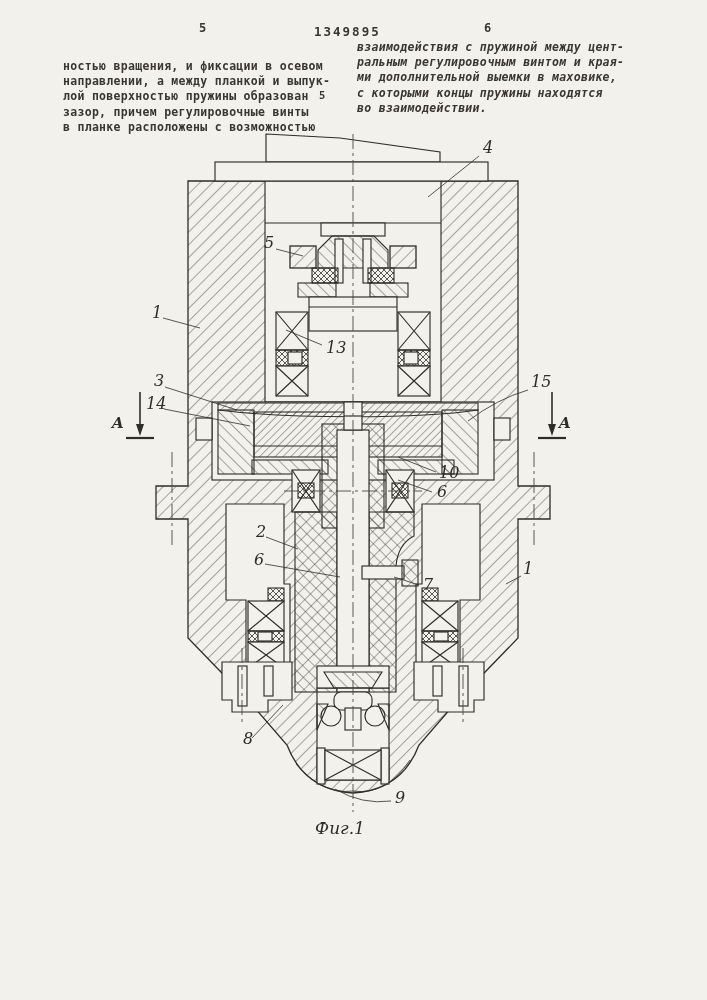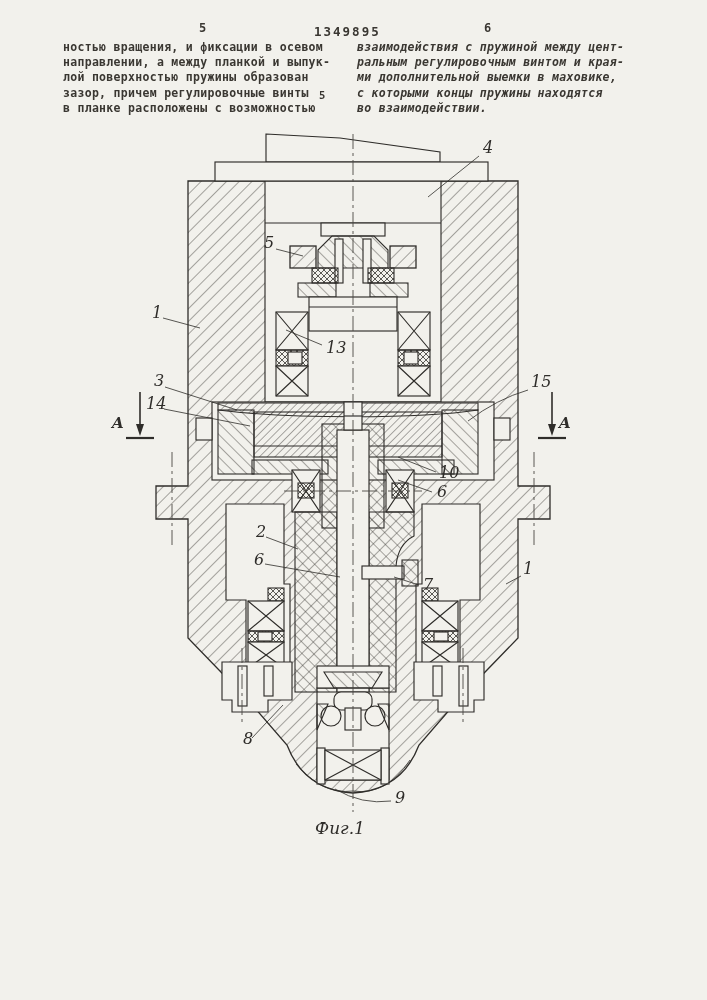--- a/index.html
+++ b/index.html
@@ -8,21 +8,21 @@
     background:#f2f1ec; overflow:hidden;
     font-family:"DejaVu Sans Mono", monospace; color:#3a3732;
   }
   .hdr{position:absolute; font-weight:bold; font-size:12px; letter-spacing:1px;}
   .patnum{position:absolute; font-weight:bold; font-size:12.5px; letter-spacing:2px;}
   .marginnum{position:absolute; font-weight:bold; font-size:10.5px;}
   .col{
     position:absolute; top:40px; white-space:pre; font-weight:bold;
     font-size:11.5px; line-height:15.2px; letter-spacing:0.3px;
   }
-  .col-left{left:63px;}
+  .col-left{left:63px;margin-top:19px;}
   .col-right{left:357px;font-style:italic;}
   svg{position:absolute; left:0; top:0;}
   .ln{stroke:#2f2d2a; stroke-width:1.15; fill:none;}
   .wh{fill:#f2f1ec; stroke:#2f2d2a; stroke-width:1.15;}
   .pa{fill:url(#ha); stroke:#2f2d2a; stroke-width:1.3;}
   .pb{fill:url(#hb); stroke:#2f2d2a; stroke-width:1.1;}
   .pf{fill:url(#hf); stroke:#2f2d2a; stroke-width:1.1;}
   .pc{fill:url(#hc); stroke:#2f2d2a; stroke-width:1.1;}
   .cl{stroke:#4a4844; stroke-width:0.9; fill:none; stroke-dasharray:15 4 3 4;}
   .thin{stroke:#2f2d2a; stroke-width:0.8; fill:none;}

